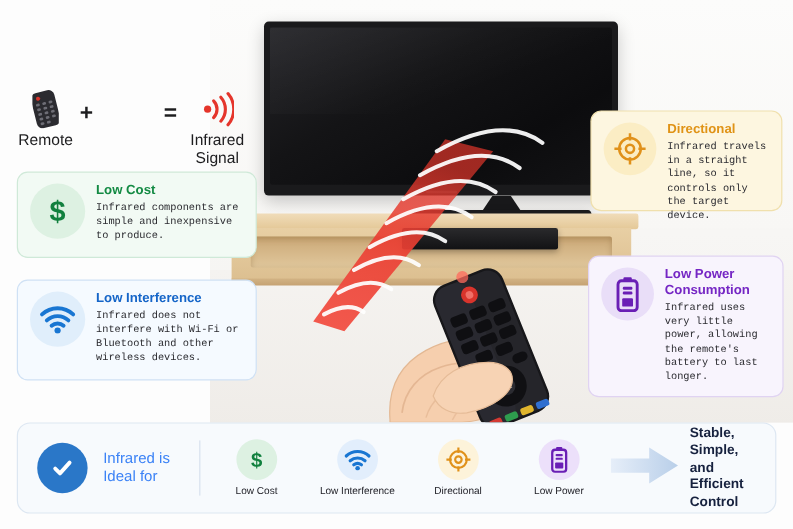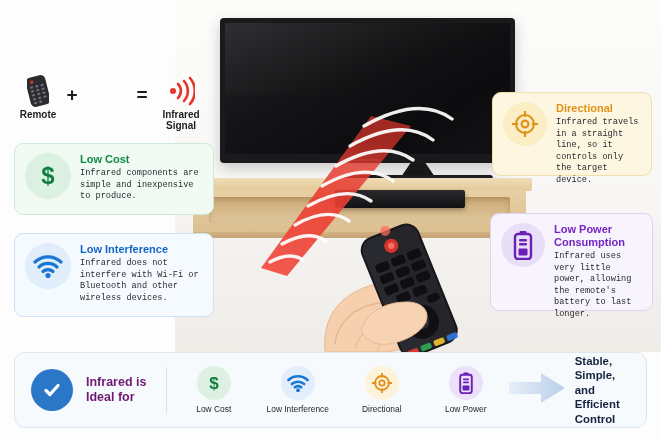--- a/index.html
+++ b/index.html
@@ -56,21 +56,21 @@
 
   
   .hand-wrap{position:absolute;left:140px;top:212px;width:240px;height:140px;}
 
   
   .title{position:absolute;left:14px;top:12px;width:215px;
       font-size:22.5px;line-height:25px;font-weight:bold;color:#16213e;letter-spacing:-.4px;}
   .eqrow{position:absolute;left:14px;top:74px;width:200px;height:50px;}
   .eqcell{position:absolute;text-align:center;}
   .eqglyph{height:34px;display:flex;align-items:center;justify-content:center;}
-  .eqlabel{font-size:10px;color:#1d1d1f;margin-top:1px;font-weight:700;}
+  .eqlabel{font-size:13px;color:#1d1d1f;margin-top:1px;font-weight:400;}
   .opsym{font-size:19px;color:#1d1d1f;font-weight:bold;}
 
   
   .card{position:absolute;border-radius:9px;box-sizing:border-box;display:flex;
         padding:9px 10px;gap:9px;}
   .card .ic{flex:0 0 auto;border-radius:50%;display:flex;align-items:center;justify-content:center;}
   .card .txt{flex:1 1 auto;min-width:0;}
   .card .h{font-size:11px;font-weight:bold;line-height:13px;margin-bottom:2px;}
   .card .b{font-size:8.6px;line-height:11.6px;color:#2b2b30;font-family:Liberation Mono, monospace;}
 
@@ -82,32 +82,32 @@
   #card-lowint{left:14px;top:233px;width:200px;height:84px;
       background:#f5faff;border:1px solid #cfe1f5;}
   #card-lowint .ic{width:46px;height:46px;background:#e0eefb;}
   #card-lowint .h{color:#1565c8;}
 
   #card-dir{left:492px;top:92px;width:160px;height:84px;
       background:#fdf6e0;border:1px solid #f0e0ad;}
   #card-dir .ic{width:44px;height:44px;background:#fbedc4;}
   #card-dir .h{color:#e09316;}
 
-  #card-power{left:490px;top:213px;width:163px;height:98px;
+  #card-power{left:490px;top:213px;width:163px;height:118px;
       background:#f8f4fd;border:1px solid #e0d3f2;}
   #card-power .ic{width:44px;height:44px;background:#e9def8;}
   #card-power .h{color:#7526c4;}
 
   
   #summary{position:absolute;left:14px;top:352px;width:633px;height:76px;
       background:#f7fafd;border:1px solid #dde7f2;border-radius:11px;
       display:flex;align-items:center;box-sizing:border-box;padding:0 16px;}
   .check{width:42px;height:42px;border-radius:50%;background:#2a77c8;
       display:flex;align-items:center;justify-content:center;flex:0 0 auto;}
-  .sumtitle{font-size:12.5px;line-height:15px;font-weight:bold;color:#701a75;
+  .sumtitle{font-size:12.5px;line-height:15px;font-weight:normal;color:#3b82f6;
       margin-left:13px;width:125px;}
   .vdiv{width:1px;height:46px;background:#d8e2ee;margin-left:14px;margin-right:12px;flex:0 0 auto;}
   .pills{display:flex;align-items:center;gap:14px;}
   .pill{text-align:center;width:70px;}
   .pill .pic{width:34px;height:34px;border-radius:50%;margin:0 auto 4px;
       display:flex;align-items:center;justify-content:center;}
   .pill .pl{font-size:8.4px;color:#23232a;white-space:nowrap;}
   .pi-green{background:#ddf1e2;}
   .pi-blue{background:#e2eefc;}
   .pi-amber{background:#fdf3da;}

